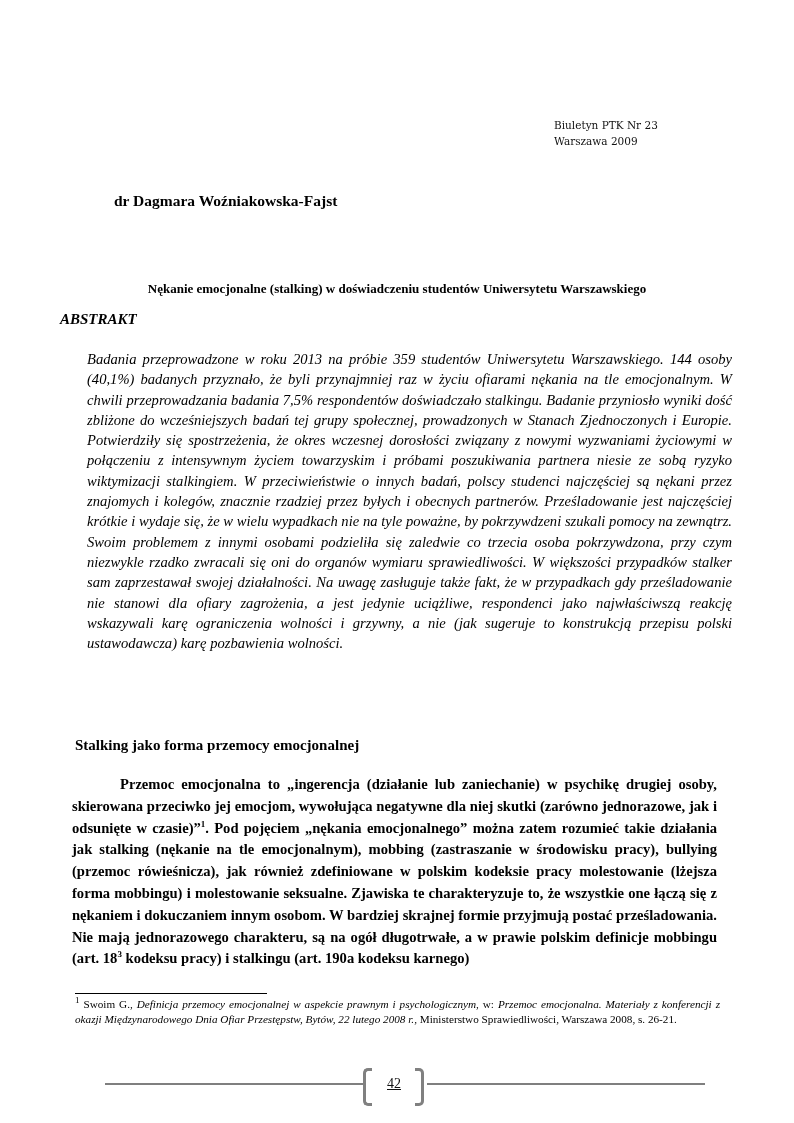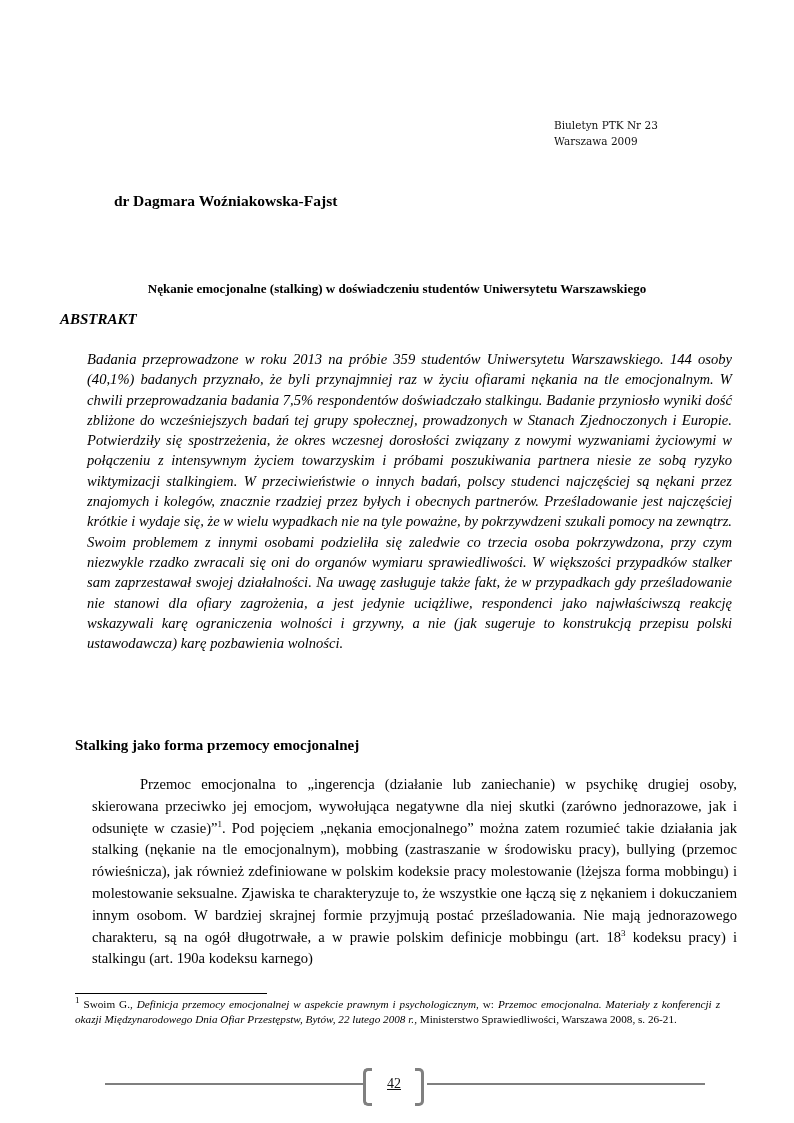--- a/index.html
+++ b/index.html
@@ -5,21 +5,21 @@
     html, body { margin: 0; padding: 0; background: #ffffff; }
     body { width: 794px; height: 1123px; position: relative; overflow: hidden; color: #000; }
     .header-right { position: absolute; top: 117px; right: 20px; text-align: left; font-family: "DejaVu Serif", serif; font-size: 10.5px; line-height: 16px; width: 220px; color: #111; }
     .author-block { position: absolute; left: 114px; top: 192px; font-family: "Liberation Serif", serif; }
     .author-name { font-weight: bold; font-size: 15.5px; line-height: 18px; }
     .author-affil { font-style: italic; font-size: 15.5px; line-height: 18px; }
     .title { position: absolute; left: 60px; width: 674px; top: 280px; text-align: center; font-family: "Liberation Serif", serif; font-weight: bold; font-size: 13px; line-height: 18px; }
     .abstract-heading { position: absolute; left: 60px; width: 674px; top: 310px; text-align: left; font-family: "Liberation Serif", serif; font-weight: bold; font-style: italic; font-size: 15px; line-height: 18px; }
     .abstract-body { position: absolute; left: 75px; width: 645px; top: 349px; font-family: "Liberation Serif", serif; font-style: italic; font-size: 14.6px; line-height: 20.3px; text-align: justify; margin-left: 12px; }
     .section-heading { position: absolute; left: 75px; top: 736px; font-family: "Liberation Serif", serif; font-weight: bold; font-size: 15px; line-height: 18px; }
-    .main-body { position: absolute; left: 92px; width: 645px; top: 774px; font-family: "Liberation Serif", serif; font-size: 14.6px; line-height: 21.8px; text-align: justify; }
+    .main-body { position: absolute; left: 72px; width: 645px; top: 774px; font-family: "Liberation Serif", serif; font-size: 14.6px; line-height: 21.8px; text-align: justify; font-weight: bold; }
     .main-body .indent { display: inline-block; width: 48px; }
     sup { font-size: 9px; line-height: 0; vertical-align: super; }
     .footnote-rule { position: absolute; left: 75px; top: 993px; width: 192px; height: 1px; background: #000; }
     .footnote { position: absolute; left: 75px; width: 645px; top: 997px; font-family: "Liberation Serif", serif; font-size: 11.2px; line-height: 14.6px; text-align: justify; }
     .footnote .it { font-style: italic; margin-top: 16px; }
     .page-footer { position: absolute; left: 105px; width: 600px; top: 1066px; height: 40px; }
     .footer-line-left { position: absolute; left: 0; top: 17px; width: 258px; height: 2px; background: #7f7f7f; }
     .footer-line-right { position: absolute; left: 322px; top: 17px; width: 278px; height: 2px; background: #7f7f7f; }
     .bracket { position: absolute; top: 2px; width: 6px; height: 32px; border: 3px solid #808080; }
     .bracket-left { left: 258px; border-right: none; border-radius: 5px 0 0 5px; }

